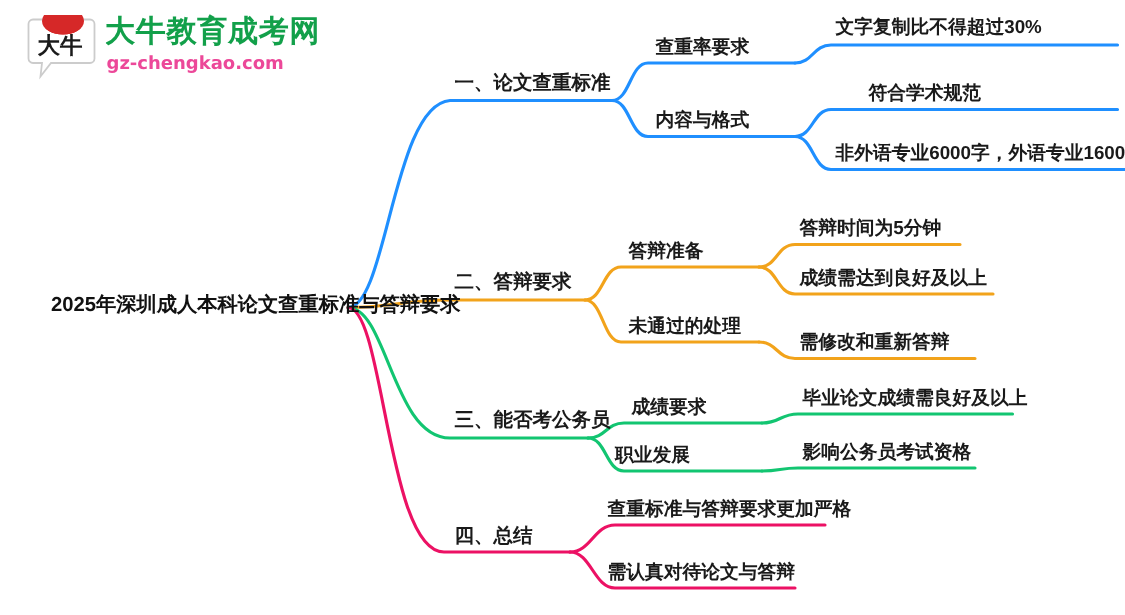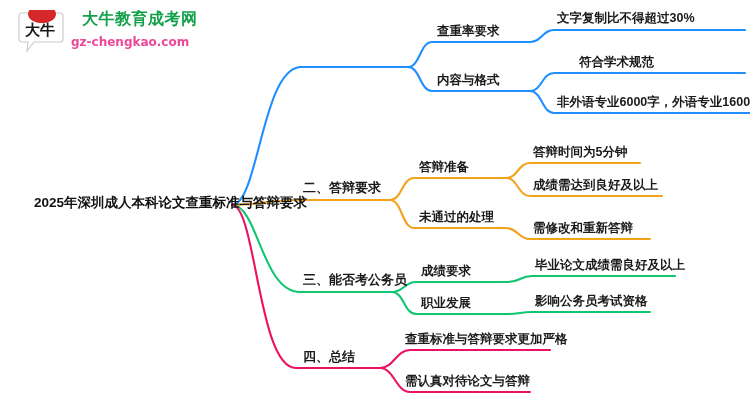--- a/index.html
+++ b/index.html
@@ -67,23 +67,23 @@
   }
   .logo-text {
     position: absolute;
     left: 52px;
     top: 3px;
     width: 165px;
     height: 44px;
   }
   .logo-cn {
     position: absolute;
-    left: 12px;
+    left: 0;
     top: 0;
-    font-size: 16px;
+    font-size: 20px;
     font-weight: 700;
     color: #12a04a;
     letter-spacing: 0.5px;
     white-space: nowrap;
     line-height: 1;
   }
   .logo-en {
     position: absolute;
     left: 1px;
     top: 25px;
@@ -154,36 +154,37 @@
       <path d="M232 205 C 256 205, 258 368, 296 368 L 380 368" stroke="#ec1164"></path>
 
       <path d="M380 368 C 394 368, 396 350, 410 350 L 550 350" stroke="#ec1164"></path>
 
       <path d="M380 368 C 394 368, 396 392, 410 392 L 530 392" stroke="#ec1164"></path>
     </g>
   </svg>
 
   <div class="node-label root-label" style="left:6px; top:196px;margin-left:28px;">2025年深圳成人本科论文查重标准与答辩要求</div>
 
+  <div class="node-label branch-label" style="left:303px; top:48px;">一、论文查重标准</div>
   <div class="node-label sub-label" style="left:437px; top:25px;">查重率要求</div>
   <div class="node-label sub-label" style="left:437px; top:74px;">内容与格式</div>
   <div class="node-label leaf-label" style="left:557px; top:12px;">文字复制比不得超过30%</div>
   <div class="node-label leaf-label" style="left:579px; top:56px;">符合学术规范</div>
   <div class="node-label leaf-label" style="left:557px; top:96px;">非外语专业6000字，外语专业16000字符</div>
 
   <div class="node-label branch-label" style="left:303px; top:181px;">二、答辩要求</div>
   <div class="node-label sub-label" style="left:419px; top:161px;">答辩准备</div>
   <div class="node-label sub-label" style="left:419px; top:211px;">未通过的处理</div>
   <div class="node-label leaf-label" style="left:533px; top:146px;">答辩时间为5分钟</div>
   <div class="node-label leaf-label" style="left:533px; top:179px;">成绩需达到良好及以上</div>
   <div class="node-label leaf-label" style="left:533px; top:222px;">需修改和重新答辩</div>
 
   <div class="node-label branch-label" style="left:303px; top:273px;">三、能否考公务员</div>
   <div class="node-label sub-label" style="left:421px; top:265px;">成绩要求</div>
-  <div class="node-label sub-label" style="left:421px; top:297px;">职业发展</div>
+  <div class="node-label sub-label" style="left:410px; top:297px;">职业发展</div>
   <div class="node-label leaf-label" style="left:535px; top:259px;">毕业论文成绩需良好及以上</div>
   <div class="node-label leaf-label" style="left:535px; top:295px;">影响公务员考试资格</div>
 
   <div class="node-label branch-label" style="left:303px; top:350px;">四、总结</div>
   <div class="node-label leaf-label" style="left:405px; top:333px;">查重标准与答辩要求更加严格</div>
   <div class="node-label leaf-label" style="left:405px; top:375px;">需认真对待论文与答辩</div>
 
 </div>
 
 </body></html>

